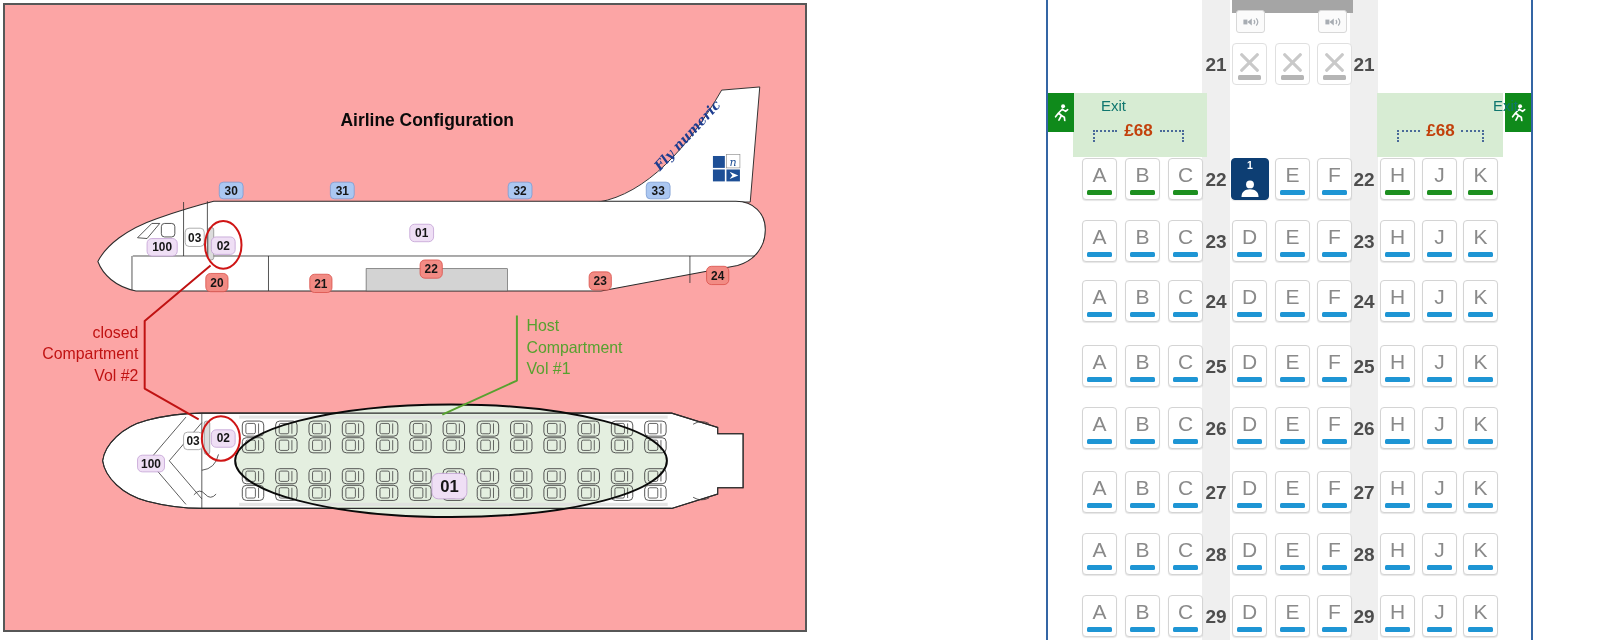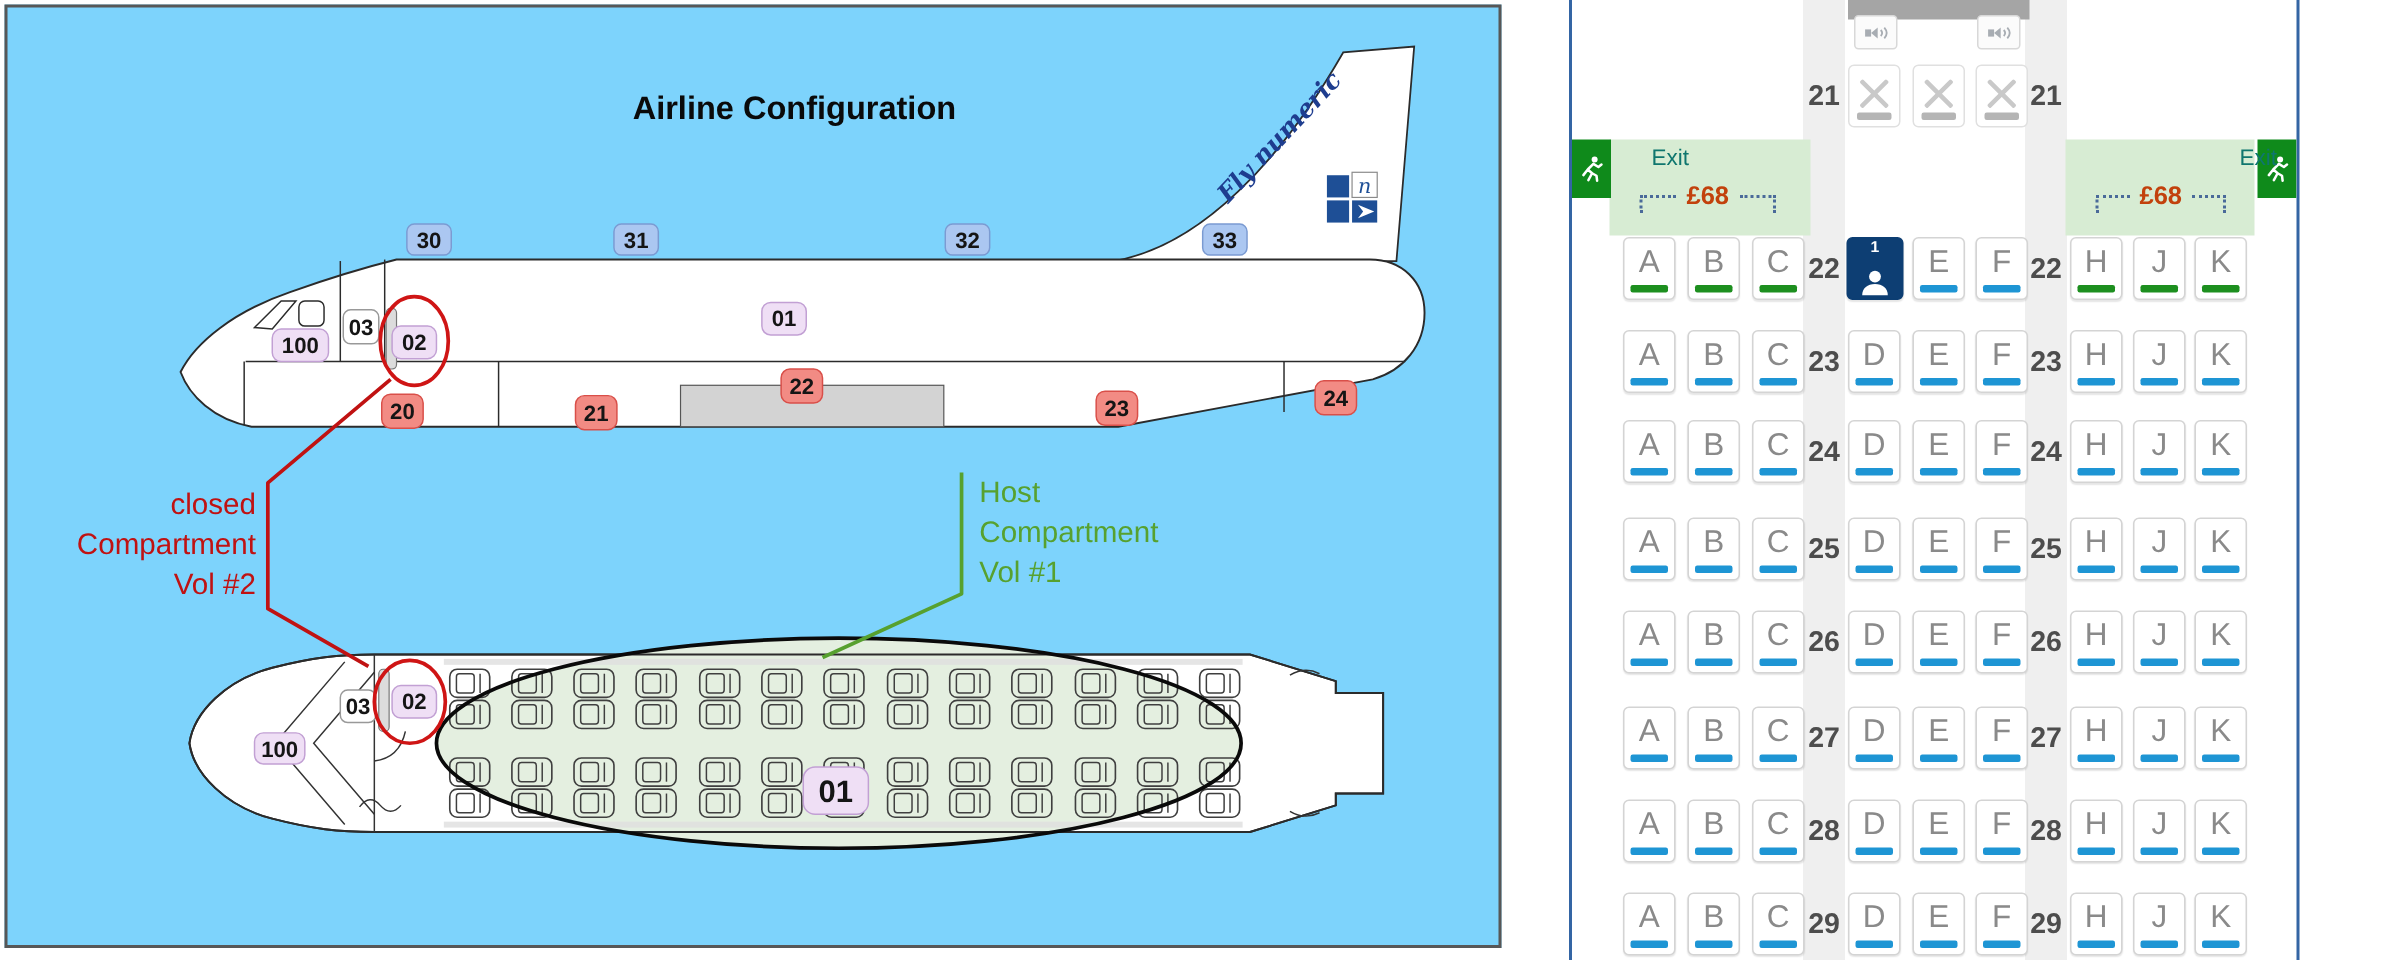--- a/index.html
+++ b/index.html
@@ -1,21 +1,21 @@
 <!DOCTYPE html>
 <html><head>
 <meta charset="utf-8">
 <style>
   html,body{margin:0;padding:0;background:#fff;}
   .stage{position:relative;width:1600px;height:640px;background:#fff;overflow:hidden;
          font-family:"Liberation Sans",sans-serif;}
 
   
-  .diagram-frame{position:absolute;left:3px;top:3px;width:998px;height:629px;
-                 border:2px solid #575757;background:#7dd3fc;box-sizing:border-box;}
+  .diagram-frame{position:absolute;left:3px;top:3px;width:804px;height:629px;
+                 border:2px solid #575757;background:#fca5a5;box-sizing:border-box;}
   .diagram-frame svg{display:block;width:100%;height:100%;}
 
   
   .seatmap-panel{position:absolute;left:1046px;top:0;width:483px;height:640px;
                  border-left:2px solid #3465a4;border-right:2px solid #3465a4;
                  background:#fff;overflow:hidden;}
   .aisle{position:absolute;top:0;height:640px;width:28px;background:#efefef;}
   .aisle.l{left:154px;} .aisle.r{left:302px;}
   .bulkhead-bar{position:absolute;left:184px;top:0;width:121px;height:13px;background:#a5a5a5;}
 

